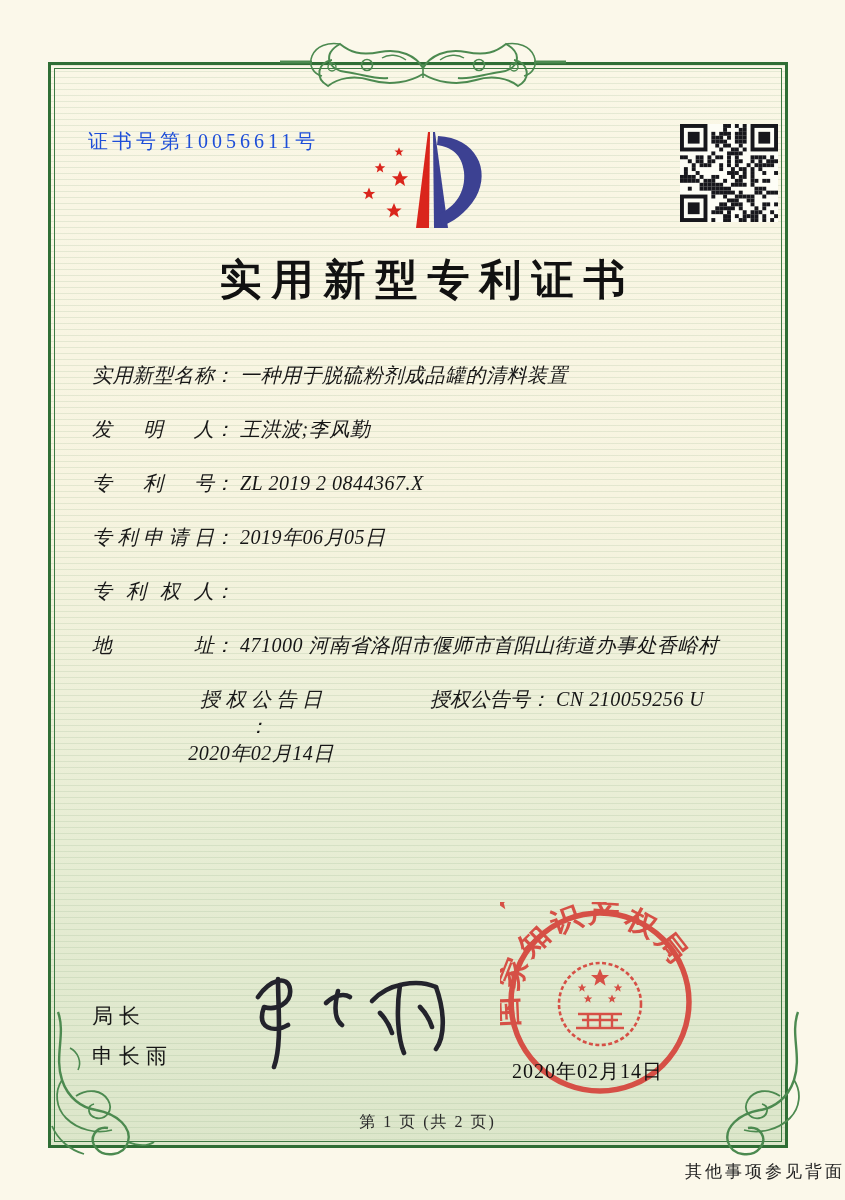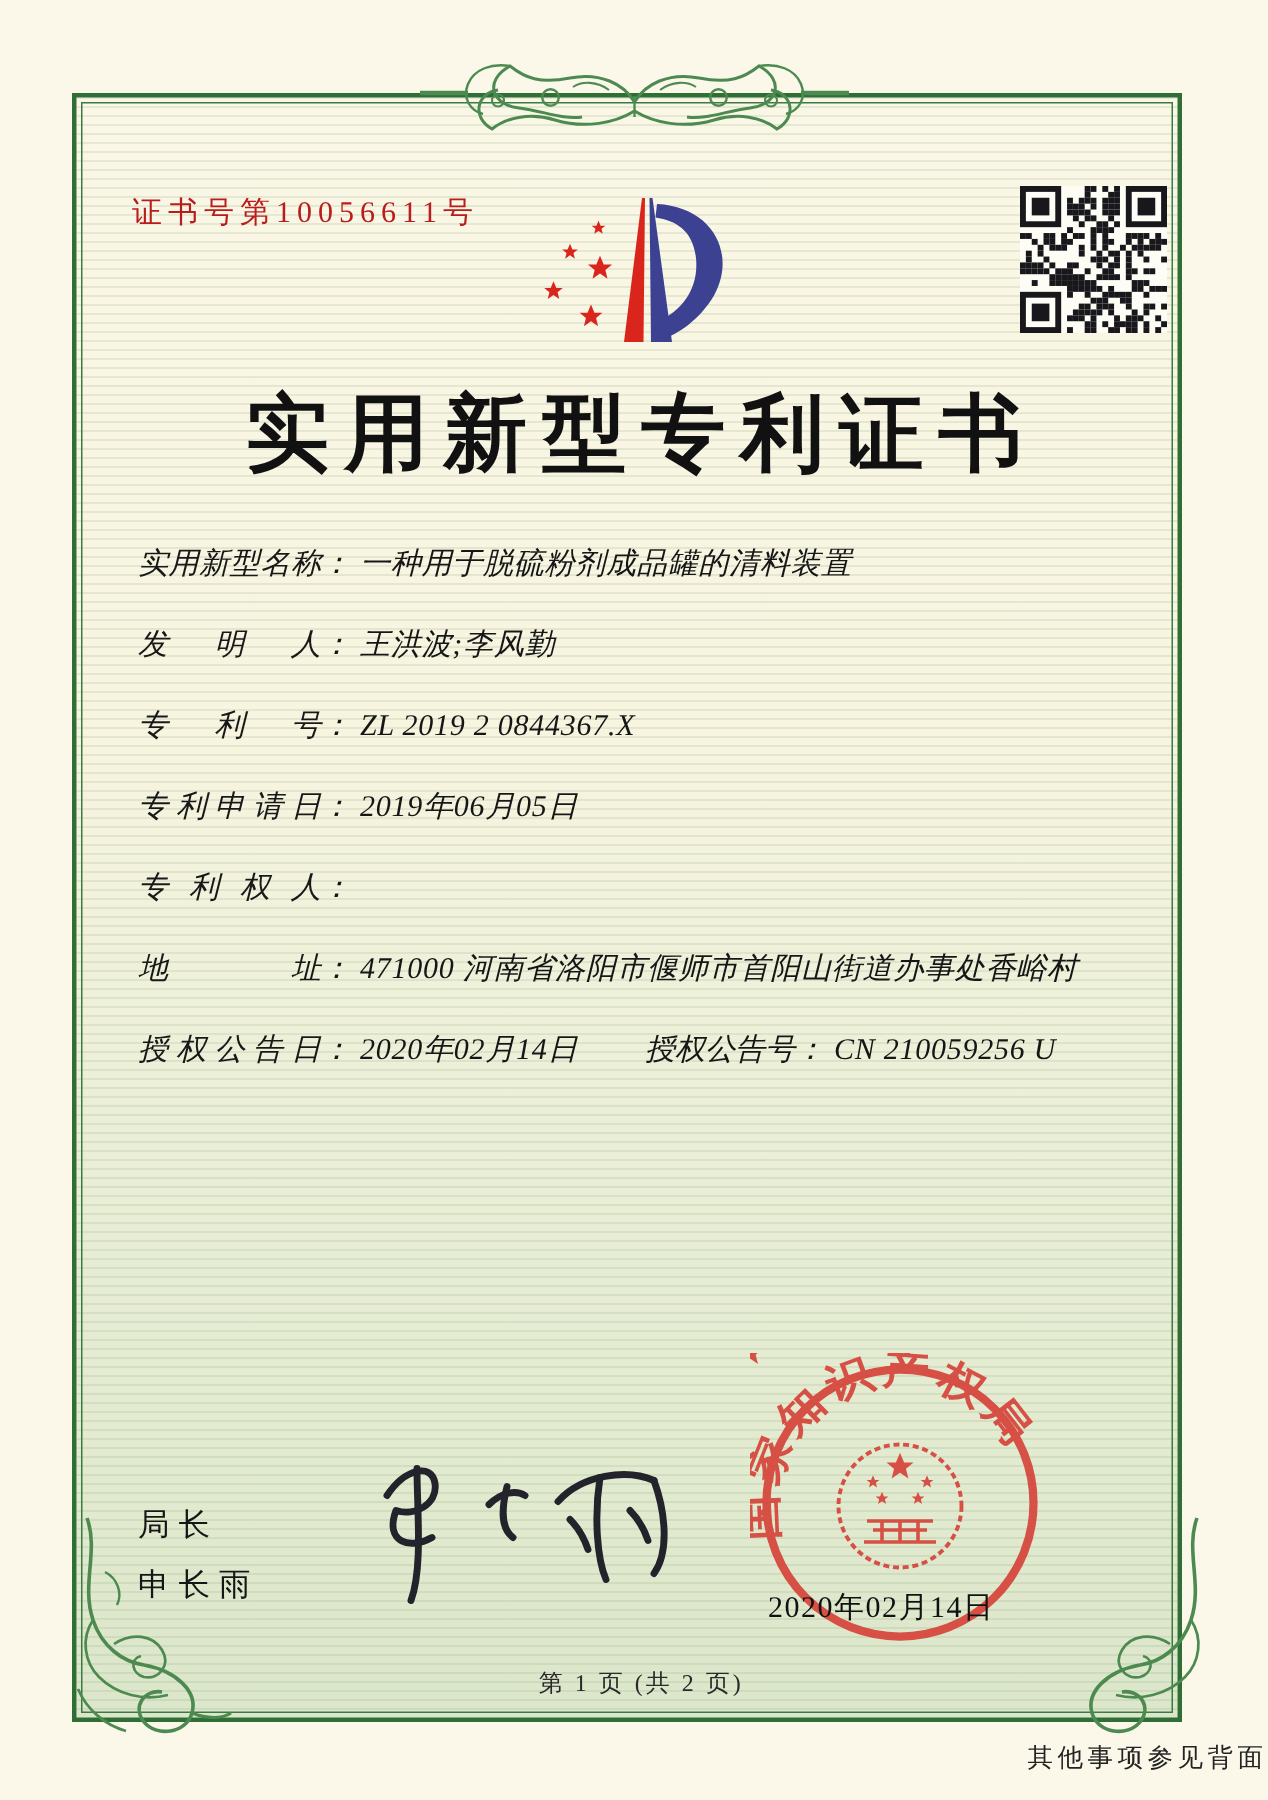--- a/index.html
+++ b/index.html
@@ -13,38 +13,38 @@
     position:absolute;left:48px;top:62px;width:740px;height:1086px;
     border:3px solid #2f6e35;box-sizing:border-box;
     background:
       repeating-linear-gradient(180deg, rgba(120,160,115,0.16) 0px, rgba(120,160,115,0.16) 1px, rgba(0,0,0,0) 1px, rgba(0,0,0,0) 6px),
       linear-gradient(180deg, #faf7e6 0%, #f7f4e0 40%, #e7edd4 72%, #dce6ca 100%);
   }
   .frame-inner{
     position:absolute;inset:3px;border:1px solid #3d7a43;
   }
   .cert-number{
-    position:absolute;left:88px;top:128px;font-size:20px;letter-spacing:4px;color:#b91c1c;
+    position:absolute;left:88px;top:128px;font-size:20px;letter-spacing:4px;color:#1d4ed8;
   }
   .logo{position:absolute;left:352px;top:120px;}
   .qr{position:absolute;left:680px;top:124px;width:98px;height:98px;background:#fdfdf6;}
   .qr svg{display:block;fill:#17171c;}
   .title{
     position:absolute;left:0;right:0;top:252px;text-align:center;
-    font-size:56px;font-weight:bold;letter-spacing:10px;padding-left:10px;color:#111;
+    font-size:42px;font-weight:bold;letter-spacing:10px;padding-left:10px;color:#111;
   }
   .fields{position:absolute;left:92px;top:362px;width:700px;font-style:italic;}
   .frow{display:flex;align-items:baseline;font-size:20px;margin-bottom:27px;white-space:nowrap;}
   .flabel{
     display:inline-block;width:122px;text-align:justify;text-align-last:justify;
     -moz-text-align-last:justify;color:#181818;
   }
   .fcolon{margin-right:6px;}
   .fvalue{letter-spacing:0.5px;}
-  .grant-left{display:flex;align-items:center;width:338px;}
+  .grant-left{display:flex;align-items:center;width:338px;flex-direction:column;}
   .grant-right{display:flex;align-items:baseline;}
   .body-text{
     position:absolute;left:90px;top:708px;width:670px;
     font-size:18px;line-height:33px;text-align:justify;color:#1a1a1a;
   }
   .body-text p{margin:0;text-indent:2em;}
   .director{position:absolute;left:92px;top:996px;font-size:21px;line-height:40px;letter-spacing:6px;}
   .signature{position:absolute;left:222px;top:945px;}
   .seal{position:absolute;left:500px;top:902px;}
   .seal-date{position:absolute;left:512px;top:1058px;font-size:20px;letter-spacing:1px;color:#111;}

